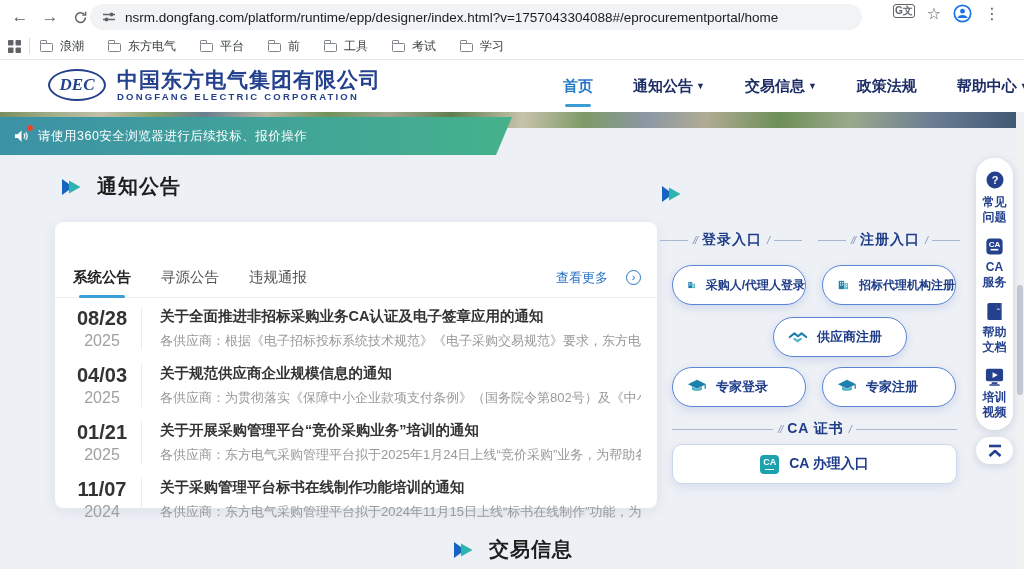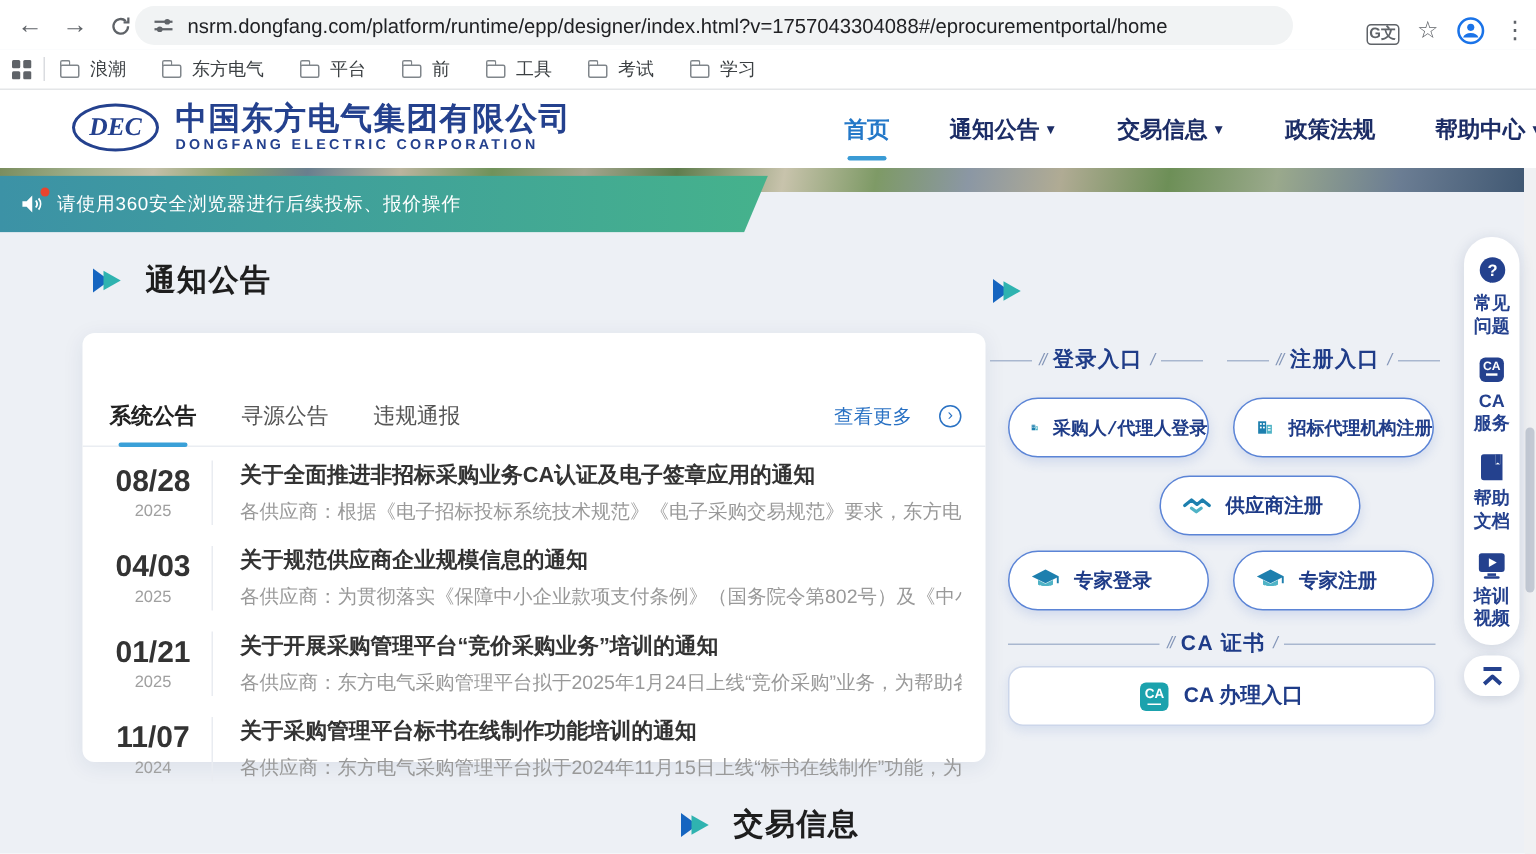--- a/index.html
+++ b/index.html
@@ -6,21 +6,21 @@
   body { font-family:"Liberation Sans","DejaVu Sans",sans-serif; background:#fff; }
   #app { position:relative; width:1024px; height:569px; overflow:hidden; background:#edf0f5; }
 
   
   .chrome { position:absolute; top:0; left:0; width:1024px; height:33px; background:#ffffff; }
   .chrome-btn { position:absolute; top:5px; width:24px; height:24px; display:flex; align-items:center; justify-content:center;
     color:#5f6368; font-size:17px; border-radius:50%; cursor:pointer; }
   .url-pill { position:absolute; left:90px; top:4px; width:772px; height:26px; background:#f1f3f4; border-radius:13px;
     display:flex; align-items:center; padding:0 12px; gap:9px; }
   .url-text { font-size:13.5px; color:#202124; white-space:nowrap; overflow:hidden; }
-  .chrome-right { position:absolute; right:6px; top:4px; height:26px; display:flex; align-items:flex-end; gap:12px;margin-left:21px; }
+  .chrome-right { position:absolute; right:24px; top:4px; height:26px; display:flex; align-items:flex-start; gap:12px;margin-left:21px; }
   .translate-chip { font-size:10px; color:#5f6368; border:1.3px solid #5f6368; border-radius:3px; padding:0 1px; line-height:12px; font-weight:bold; }
   .star { color:#5f6368; font-size:16px; }
   .dots { color:#5f6368; font-size:16px; letter-spacing:0; }
 
   
   .bookmarks { position:absolute; top:33px; left:0; width:1024px; height:27px; background:#ffffff; border-bottom:1px solid #e4e6e8;
     display:flex; align-items:center; padding-left:8px; }
   .bm-sep { width:1px; height:16px; background:#dadce0; margin:0 10px 0 8px; }
   .bm-item { display:flex; align-items:center; gap:7px; margin-right:24px; cursor:pointer; }
   .bm-label { font-size:12px; color:#3c4043; }
@@ -65,34 +65,34 @@
   .tab.active { color:#222; font-weight:bold; }
   .tab.active::after { content:""; position:absolute; left:6px; right:6px; bottom:0; height:3px; background:#3aa0d8; border-radius:2px; }
   .more-link { position:absolute; right:16px; top:0; height:41px; display:flex; align-items:center; gap:18px;
     font-size:13px; color:#2a72c4; cursor:pointer; }
   .more-circle { width:15px; height:15px; border:1.2px solid #2a72c4; border-radius:50%; display:flex; align-items:center;
     justify-content:center; font-size:11px; line-height:1; padding-bottom:1px; }
   .notice-list { padding:2px 0; }
   .notice-item { display:flex; align-items:center; height:57px; padding:0 16px 0 8px; cursor:pointer; }
   .date-col { width:78px; flex:none; text-align:center; }
   .date-main { font-size:20px; color:#333; font-weight:600; line-height:22px; }
-  .date-year { font-size:11px; color:#a0a0a0; margin-top:3px; }
+  .date-year { font-size:16px; color:#a0a0a0; margin-top:3px; }
   .item-body { flex:1; min-width:0; border-left:1px solid #e9ecf1; padding-left:18px; }
   .item-title { font-size:14.5px; font-weight:bold; color:#333; white-space:nowrap; overflow:hidden; margin-bottom:6px; }
   .item-desc { font-size:13px; color:#999; white-space:nowrap; overflow:hidden; }
 
   
   .group-row { position:absolute; top:231px; left:660px; width:300px; display:flex; }
   .group-head { flex:1; display:flex; align-items:center; gap:5px; }
   .g-line { flex:1; height:1px; background:#a9b7cf; }
   .g-slash { font-size:11px; color:#8496b8; font-style:italic; letter-spacing:-1px; }
   .g-text { font-size:14px; font-weight:bold; color:#1f3c88; letter-spacing:1px; }
   .login-btn { position:absolute; width:134px; height:40px; background:#ffffff; border:1px solid #5b84d6; border-radius:20px;
     box-shadow:0 3px 8px rgba(70,110,200,.18); display:flex; align-items:center; justify-content:flex-start; padding-left:14px;
-    gap:9px; cursor:pointer;font-family:Liberation Mono, monospace; }
+    gap:9px; cursor:pointer; }
   .login-btn .lbl { font-size:13px; color:#1f3c88; font-weight:600; white-space:nowrap; }
   .ca-head { position:absolute; top:420px; left:672px; width:285px; display:flex; align-items:center; gap:5px; }
   .ca-btn { position:absolute; top:444px; left:672px; width:285px; height:40px; background:#ffffff; border:1px solid #ccd6ea;
     border-radius:10px; box-shadow:0 3px 8px rgba(70,110,200,.14); display:flex; align-items:center; justify-content:center;
     gap:10px; cursor:pointer; }
   .ca-btn .lbl { font-size:14px; color:#1f3c88; font-weight:600; }
   .ca-badge { width:19px; height:19px; background:#1ba2ad; border-radius:4px; color:#fff; font-size:9px; font-weight:bold;
     display:flex; flex-direction:column; align-items:center; justify-content:center; line-height:9px; }
   .ca-badge i { display:block; width:9px; height:1.5px; background:#fff; margin-top:1.5px; }
 

